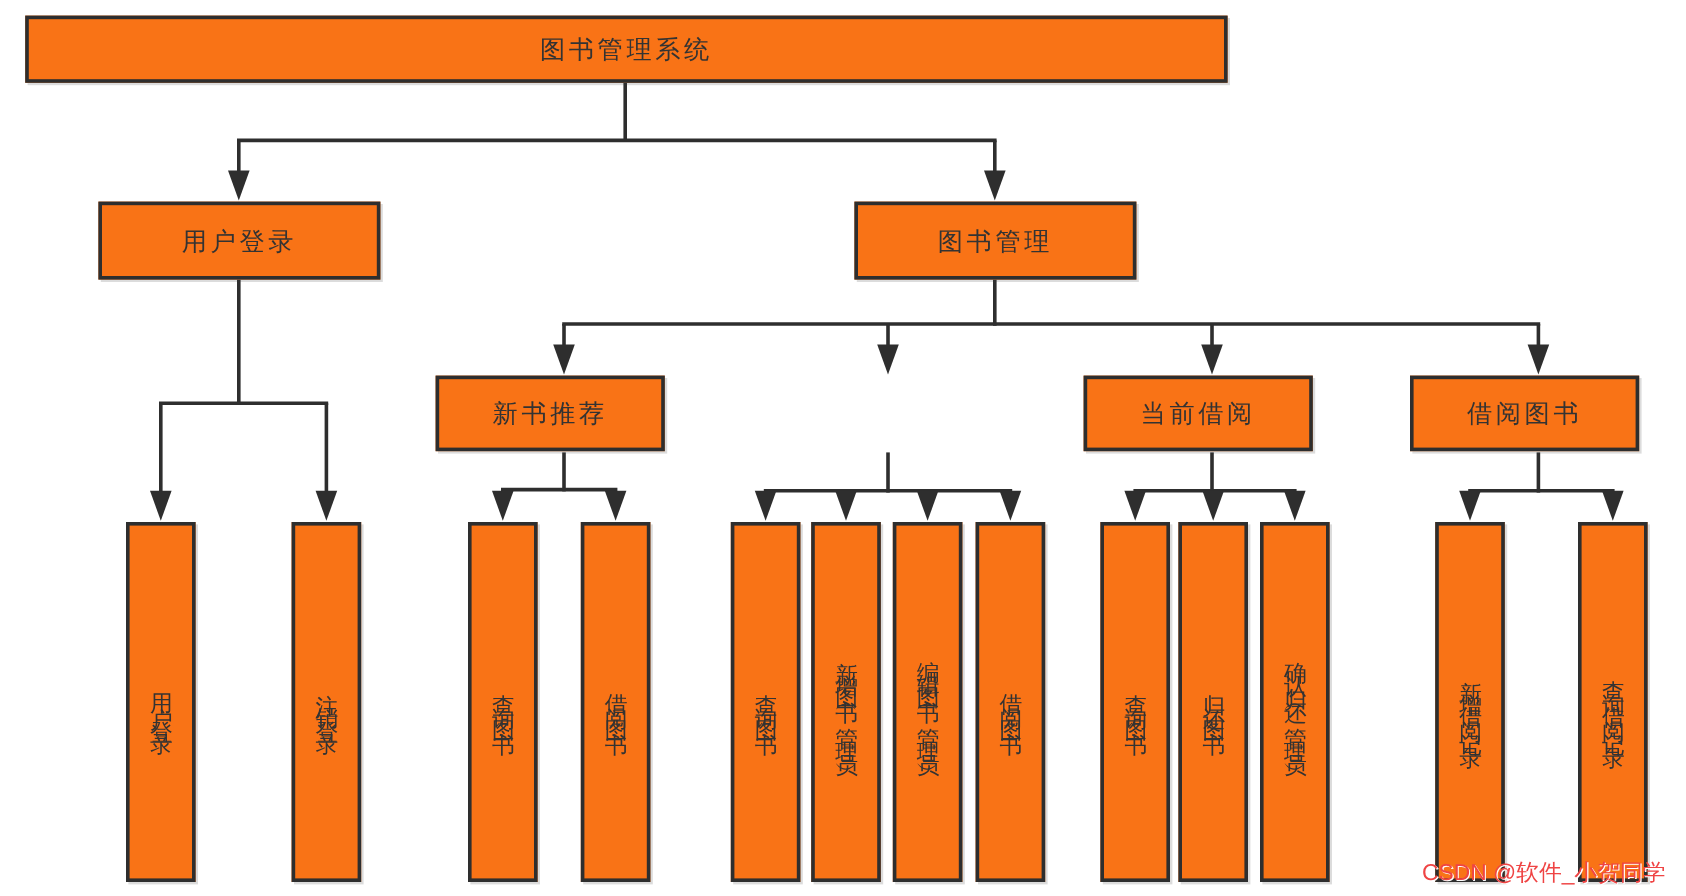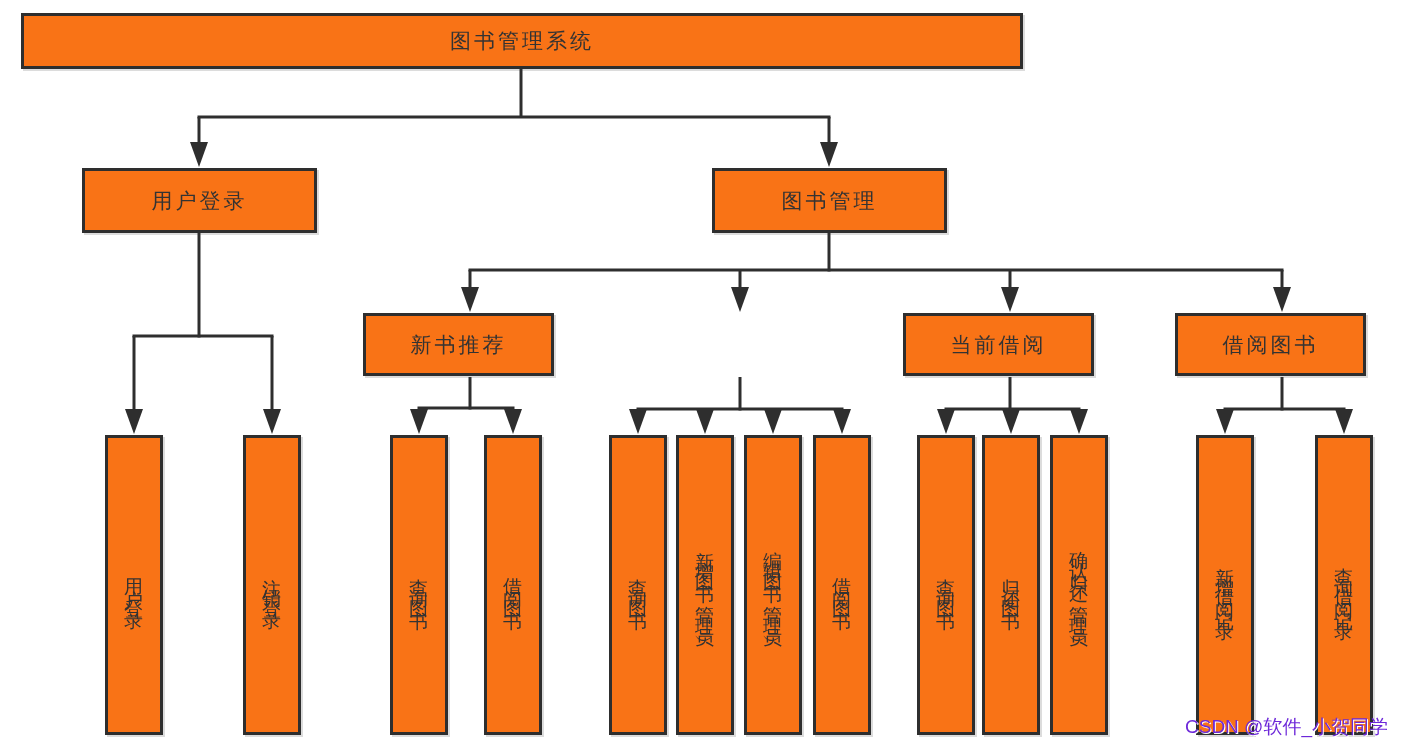--- a/index.html
+++ b/index.html
@@ -71,21 +71,21 @@
   .leaf-10 { left: 982px; }
   .leaf-11 { left: 1050px; }
   .leaf-12 { left: 1196px; }
   .leaf-13 { left: 1315px; }
   .watermark {
     position: absolute;
     left: 1185px;
     top: 714px;
     z-index: 3;
     font-size: 19px;
-    color: #6d28d9;
+    color: #ef4444;
     text-shadow: 1px 1px 0 #ffffff;
     white-space: nowrap;
   }
 </style>
 </head>
 <body>
 
 <div class="canvas">
 
   <svg class="connectors" width="1405" height="747" viewBox="0 0 1405 747" aria-hidden="true">

